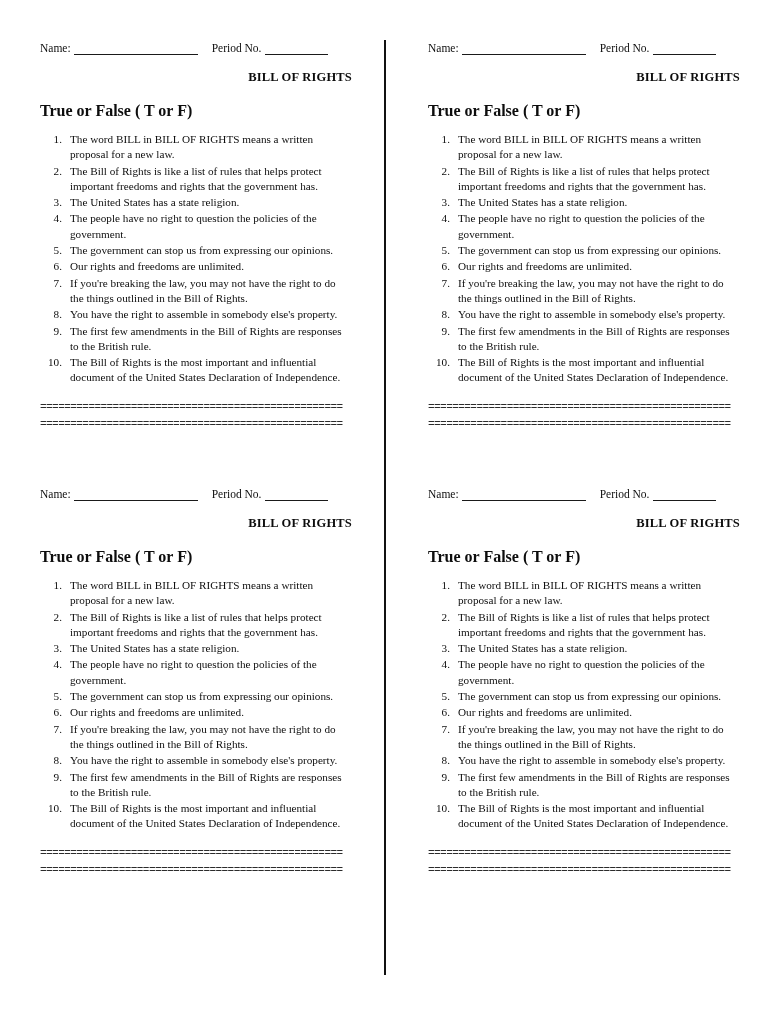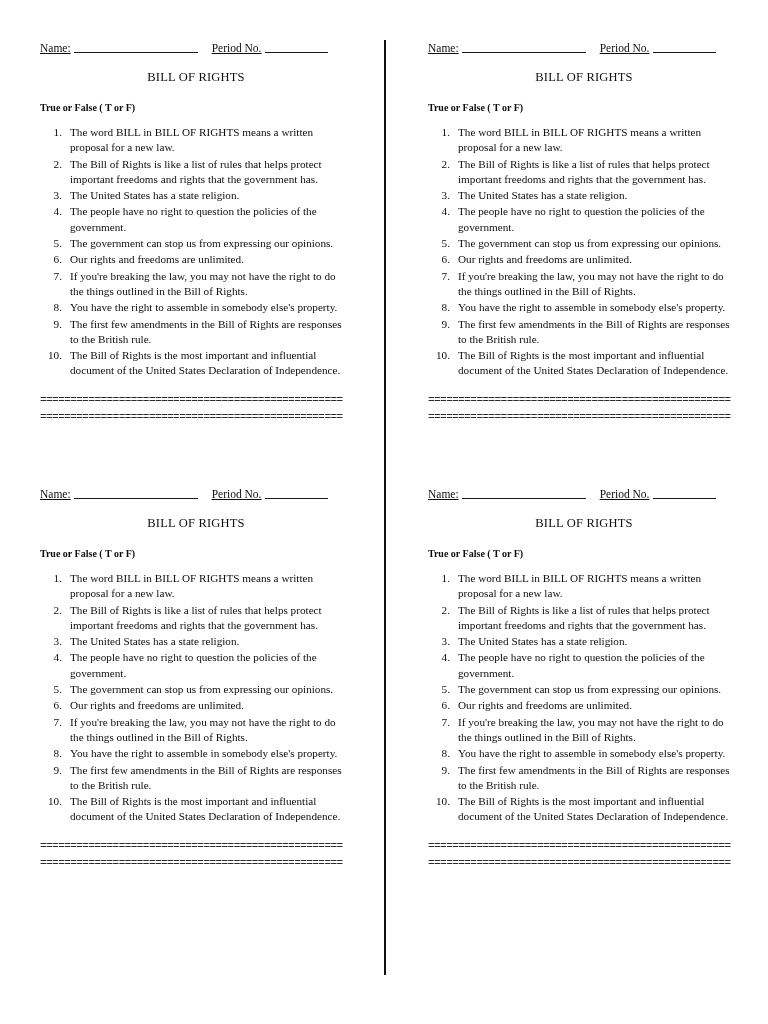--- a/index.html
+++ b/index.html
@@ -47,49 +47,49 @@
     box-sizing: border-box;
     padding: 0 32px 0 40px;
   }
   .copy-top    { top: 41px; }
   .copy-bottom { top: 487px; }
   .col-right .copy { padding-left: 44px; padding-right: 28px; }
 
   
   .namerow {
     display: flex;
+    align-items: flex-end;
     font-size: 11.5px;
     line-height: 15px;
     white-space: nowrap;
-    text-decoration: underline;
   }
   .namerow .lbl { flex: 0 0 auto; }
   .fill {
     flex: 0 0 auto;
     border-bottom: 1.3px solid #1a1a1a;
     height: 11px;
     margin: 0 2px 1px 3px;
   }
   .fill-name   { width: 124px; }
   .fill-period { width: 63px; }
   .lbl-period  { margin-left: 12px; }
 
   
   .wtitle {
-    text-align: center;
-    font-weight: normal;
+    text-align: right;
+    font-weight: bold;
     font-size: 12.5px;
     letter-spacing: 0.2px;
     margin-top: 14px;
   }
 
   
   .prompt {
     font-weight: bold;
-    font-size: 10px;
+    font-size: 16px;
     margin-top: 17px;
   }
 
   
   ol.qlist {
     margin: 12px 0 0 0;
     padding: 0;
     list-style: none;
     font-size: 11.2px;
     line-height: 15.3px;

